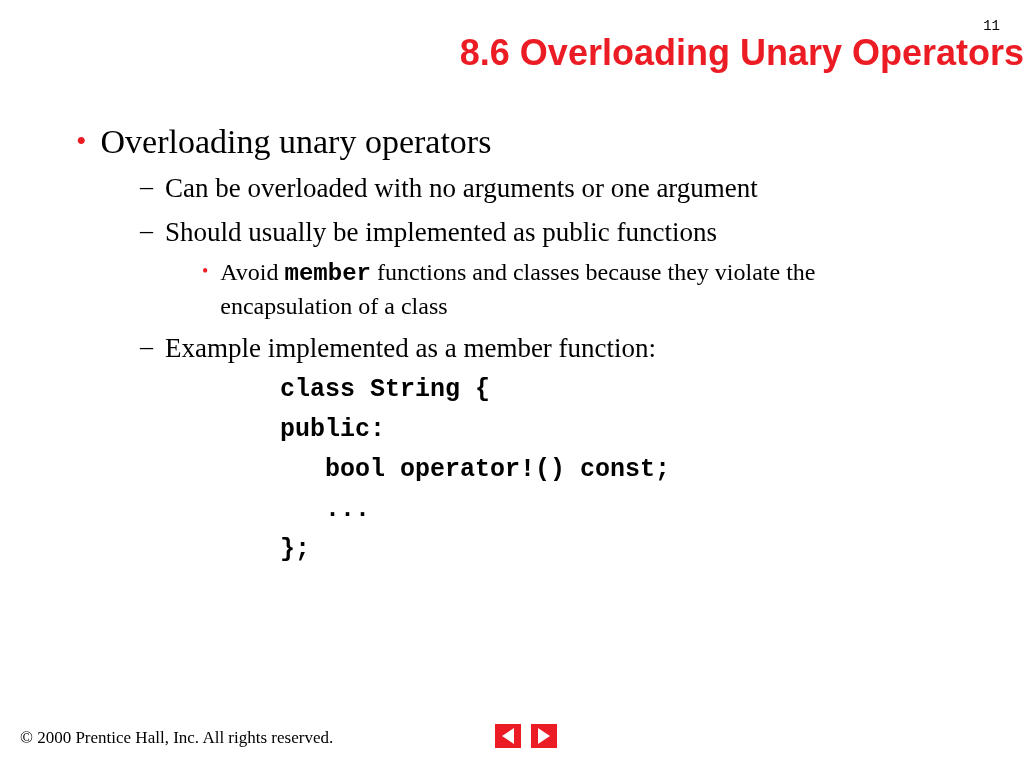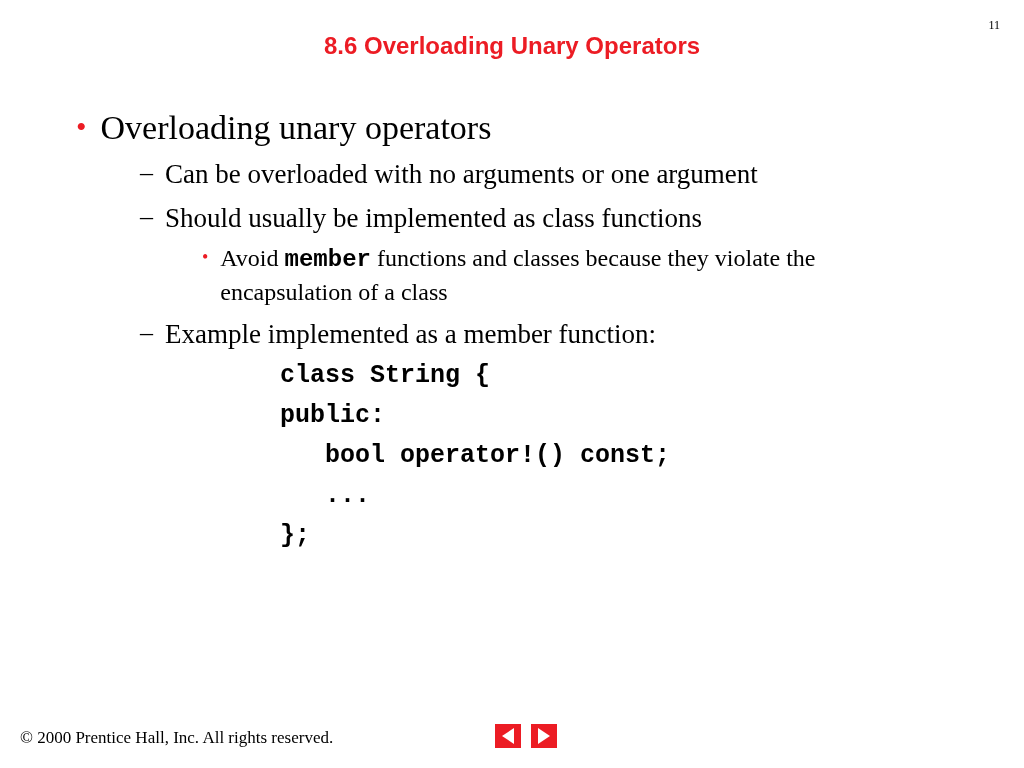--- a/index.html
+++ b/index.html
@@ -9,28 +9,29 @@
     height: 768px;
     background: #fff;
     font-family: "Times New Roman", Times, serif;
     position: relative;
     color: #000;
   }
   .page-number {
     position: absolute;
     top: 18px;
     right: 24px;
-    font-size: 12px;
+    font-size: 14px;
+    font-family: Liberation Mono, monospace;
   }
   .slide-title {
-    text-align: center;
+    text-align: right;
     color: #ec1c24;
     font-family: Arial, Helvetica, sans-serif;
     font-weight: bold;
-    font-size: 24px;
+    font-size: 36px;
     margin-top: 32px;
   }
   .content {
     margin-top: 48px;
     margin-left: 20px;
   }
   .level1 {
     display: flex;
     align-items: flex-start;
     margin-left: 56px;
@@ -148,21 +149,21 @@
     <span class="level1-text">Overloading unary operators</span>
   </div>
 
   <div class="level2">
     <span class="dash">–</span>
     <span class="level2-text">Can be overloaded with no arguments or one argument</span>
   </div>
 
   <div class="level2">
     <span class="dash">–</span>
-    <span class="level2-text">Should usually be implemented as class functions</span>
+    <span class="level2-text">Should usually be implemented as public functions</span>
   </div>
 
   <div class="level3">
     <span class="small-dot">•</span>
     <span class="level3-text">
       <span>Avoid </span><span class="mono">member</span><span> functions and classes because they violate the encapsulation of a class</span>
     </span>
   </div>
 
   <div class="level2">

